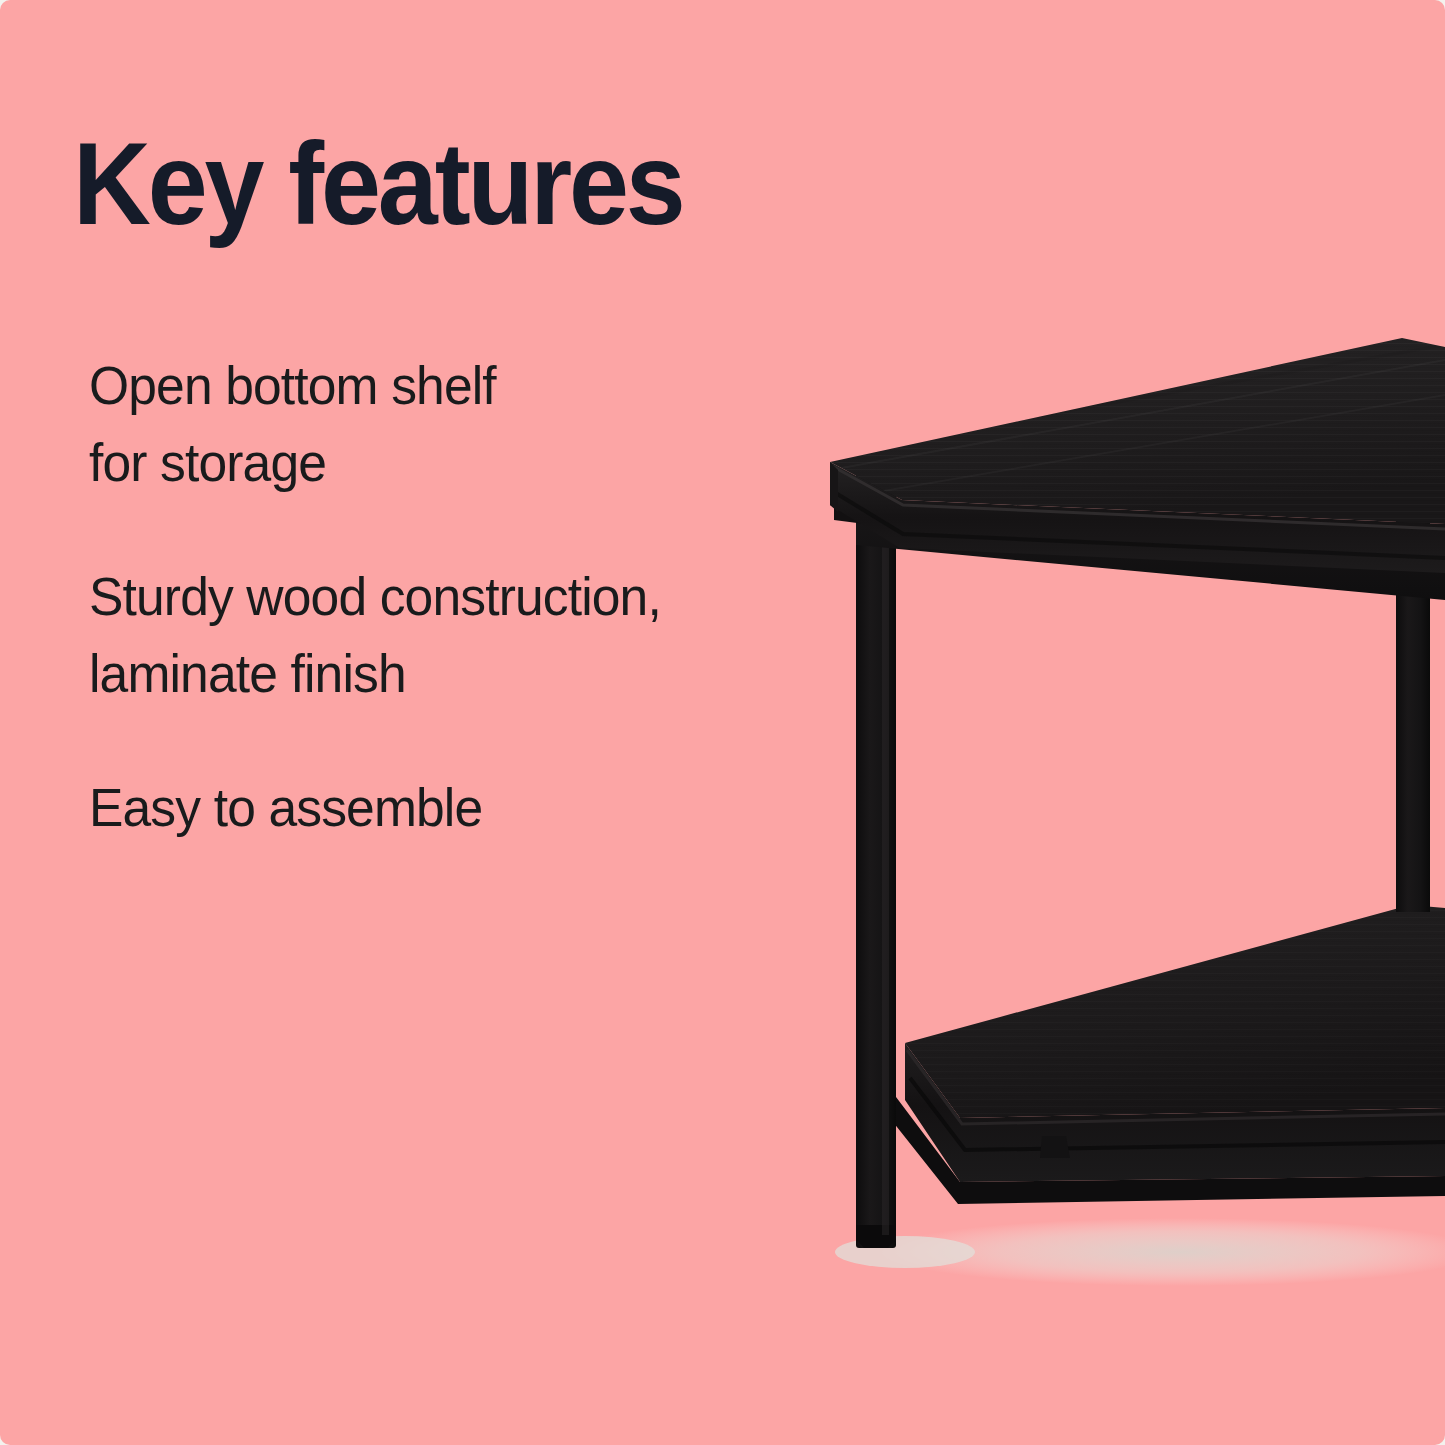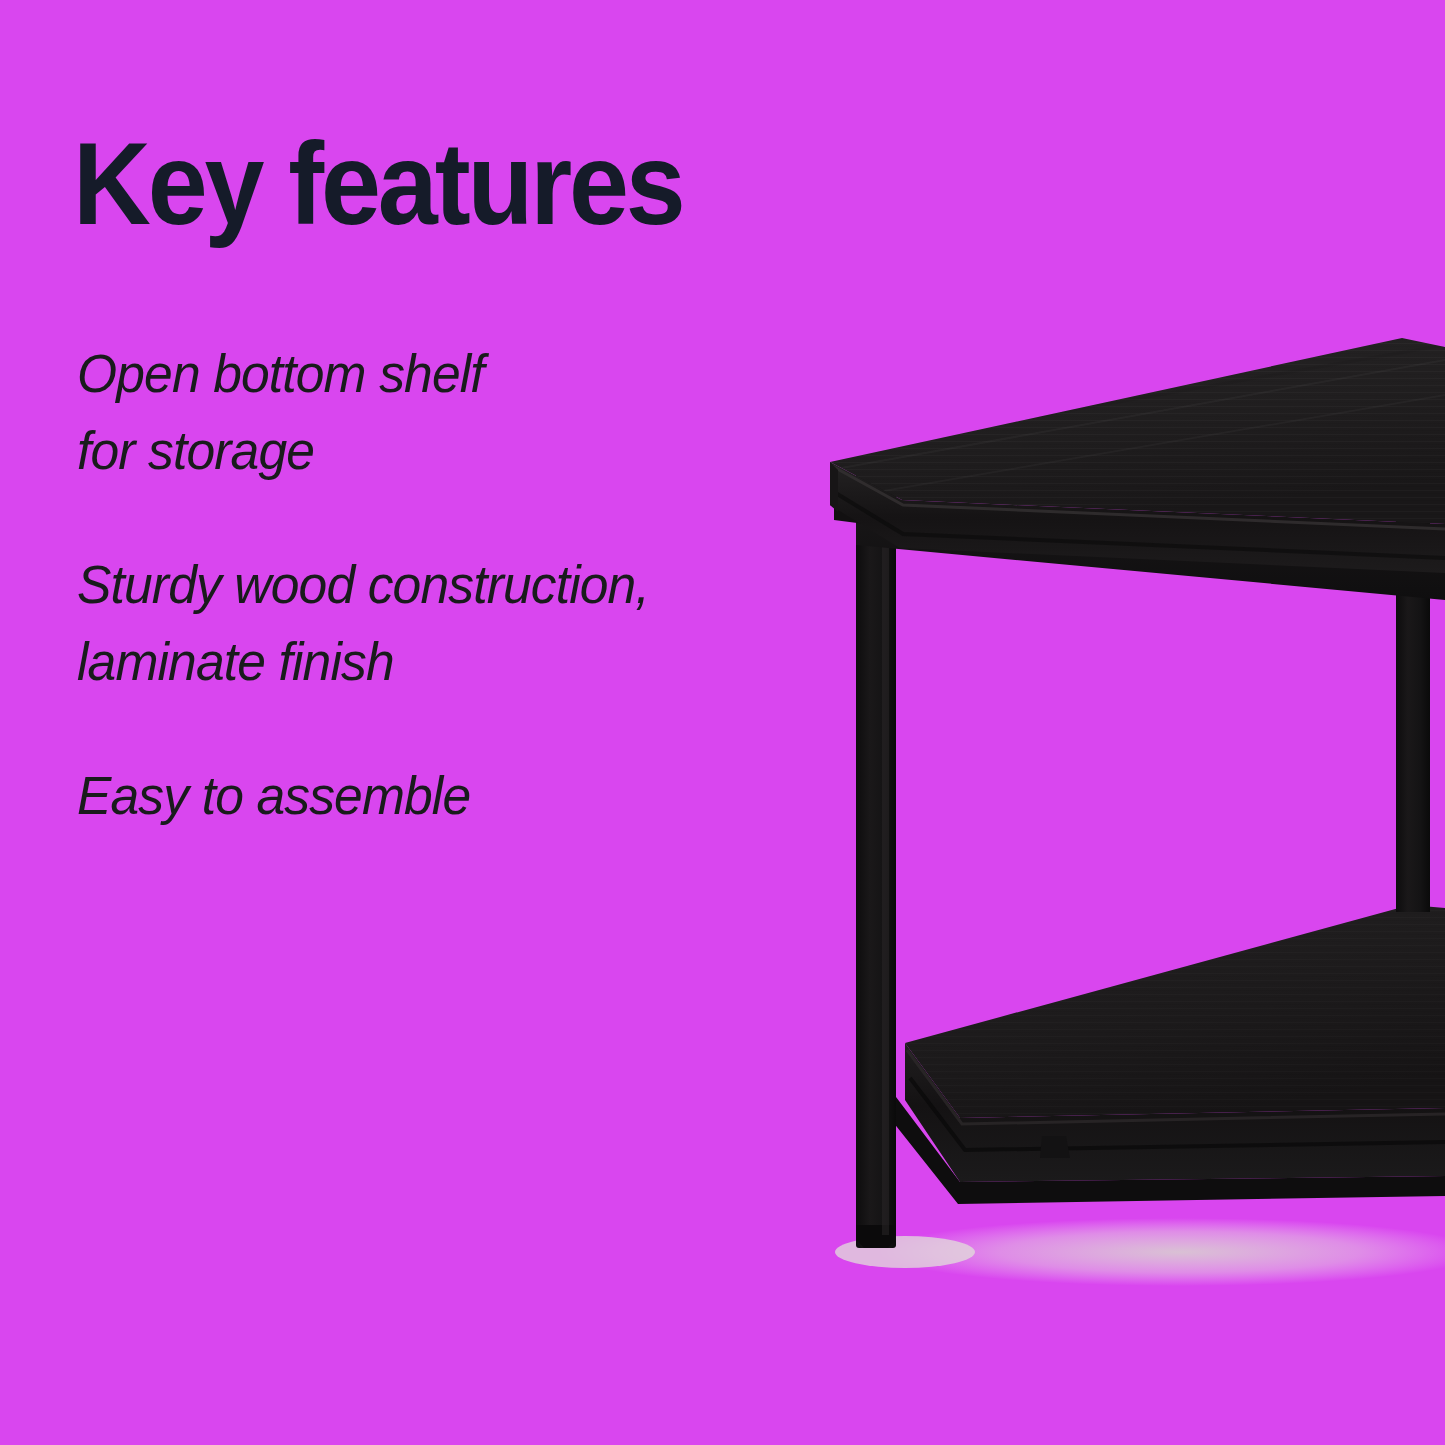--- a/index.html
+++ b/index.html
@@ -34,21 +34,21 @@
   }
   .feature-item + .feature-item{margin-top:57px;}
 
   
   .product-photo{position:absolute;left:0;top:0;width:1445px;height:1445px;}
   .product-photo svg{display:block;width:1445px;height:1445px;}
 </style>
 </head>
 <body style="background: rgb(243, 242, 238);">
 
-<div id="stage" style="background: #d946ef;">
+<div id="stage" style="background: #fca5a5; border-radius: 10px;">
 
   <div class="product-photo">
     <svg viewBox="0 0 1445 1445" xmlns="http://www.w3.org/2000/svg" aria-hidden="true">
       <defs>
         <linearGradient id="gTop" x1="0" y1="0" x2="0.35" y2="1">
           <stop offset="0" stop-color="#262425"></stop>
           <stop offset="0.55" stop-color="#201e1f"></stop>
           <stop offset="1" stop-color="#191718"></stop>
         </linearGradient>
         <linearGradient id="gTopEdge" x1="0" y1="0" x2="0" y2="1">
@@ -155,21 +155,21 @@
 
         <polygon points="830,462 830,505 838,512 838,470" fill="#171516"></polygon>
       </g>
     </svg>
   </div>
 
   <div class="text-col">
 
     <h1 class="page-title" style="color: rgb(21, 27, 41);">Key features</h1>
 
-    <ul class="feature-list" style="list-style:none;margin:4px;padding:0;font-style:italic;">
+    <ul class="feature-list" style="list-style:none;margin:16px;padding:0;">
       <li class="feature-item" style="color: rgb(25, 27, 28);">Open bottom shelf
 for storage</li>
       <li class="feature-item" style="color: rgb(25, 27, 28);">Sturdy wood construction,
 laminate finish</li>
       <li class="feature-item" style="color: rgb(25, 27, 28);">Easy to assemble</li>
     </ul>
 
   </div>
 
 </div>

